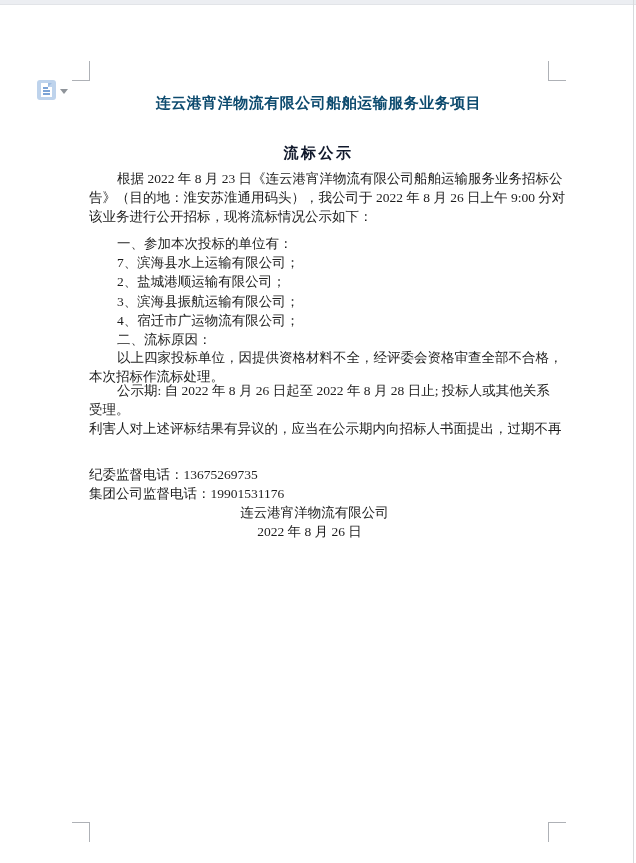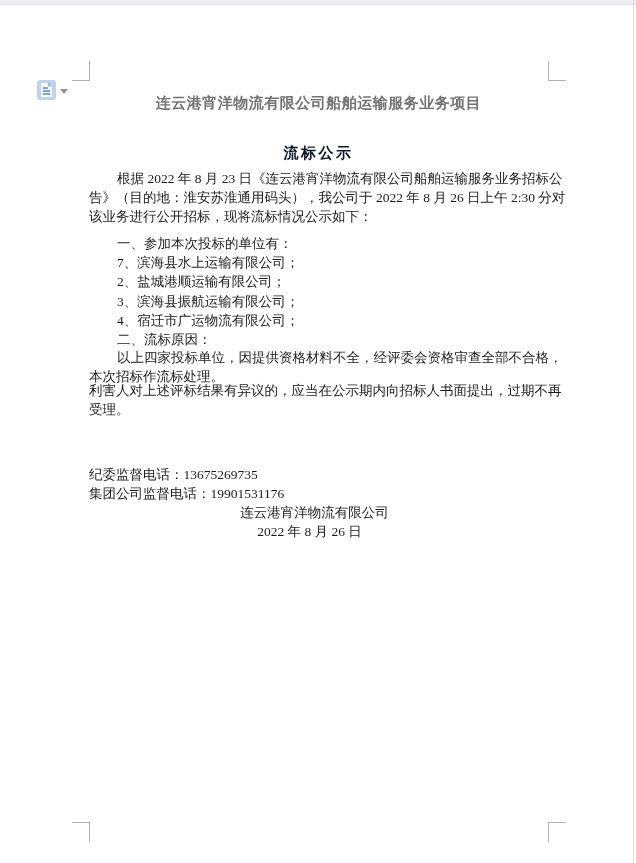--- a/index.html
+++ b/index.html
@@ -100,21 +100,21 @@
   .ln.indent { padding-left: 28px; }
 
   .doc-title {
     top: 83px;
     text-align: center;
     font-family: "Liberation Sans", sans-serif;
     font-weight: bold;
     font-size: 15px;
     letter-spacing: 0.5px;
     line-height: 20px;
-    color: #737373;
+    color: #0c4a6e;
   }
   .doc-subtitle {
     top: 131px;
     text-align: center;
     font-weight: bold;
     font-size: 15px;
     letter-spacing: 2.5px;
     line-height: 20px;
     color: #0f172a;
   }
@@ -148,41 +148,42 @@
     </div>
   </div>
   <div class="caret"></div>
 </div>
 
 <h1 class="doc-block doc-title">连云港宵洋物流有限公司船舶运输服务业务项目</h1>
 <h2 class="doc-block doc-subtitle">流标公示</h2>
 
 <div class="doc-block blk-para1">
   <p class="ln indent">根据 2022 年 8 月 23 日《连云港宵洋物流有限公司船舶运输服务业务招标公</p>
-  <p class="ln">告》（目的地：淮安苏淮通用码头），我公司于 2022 年 8 月 26 日上午 2:30 分对</p>
+  <p class="ln">告》（目的地：淮安苏淮通用码头），我公司于 2022 年 8 月 26 日上午 9:00 分对</p>
   <p class="ln">该业务进行公开招标，现将流标情况公示如下：</p>
 </div>
 
 <div class="doc-block blk-bidders">
   <p class="ln indent">一、参加本次投标的单位有：</p>
   <p class="ln indent">7、滨海县水上运输有限公司；</p>
   <p class="ln indent">2、盐城港顺运输有限公司；</p>
   <p class="ln indent">3、滨海县振航运输有限公司；</p>
   <p class="ln indent">4、宿迁市广运物流有限公司；</p>
   <p class="ln indent">二、流标原因：</p>
 </div>
 
 <div class="doc-block blk-reason">
   <p class="ln indent">以上四家投标单位，因提供资格材料不全，经评委会资格审查全部不合格，</p>
   <p class="ln">本次招标作流标处理。</p>
 </div>
 
 <div class="doc-block blk-notice">
+  <p class="ln indent">公示期: 自 2022 年 8 月 26 日起至 2022 年 8 月 28 日止; 投标人或其他关系</p>
+  <p class="ln">受理。</p>
   <p class="ln">利害人对上述评标结果有异议的，应当在公示期内向招标人书面提出，过期不再</p>
-  <p class="ln">受理。</p>
 </div>
 
 <div class="doc-block blk-contacts">
   <p class="ln">纪委监督电话：13675269735</p>
   <p class="ln">集团公司监督电话：19901531176</p>
 </div>
 
 <div class="doc-block blk-signature">
   <p class="ln sig-company">连云港宵洋物流有限公司</p>
   <p class="ln sig-date">2022 年 8 月 26 日</p>

